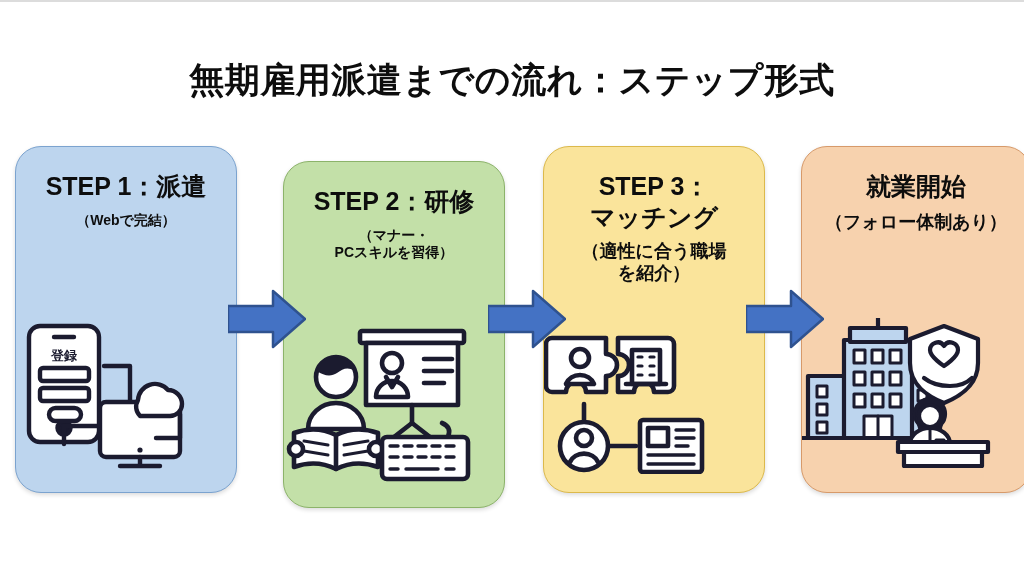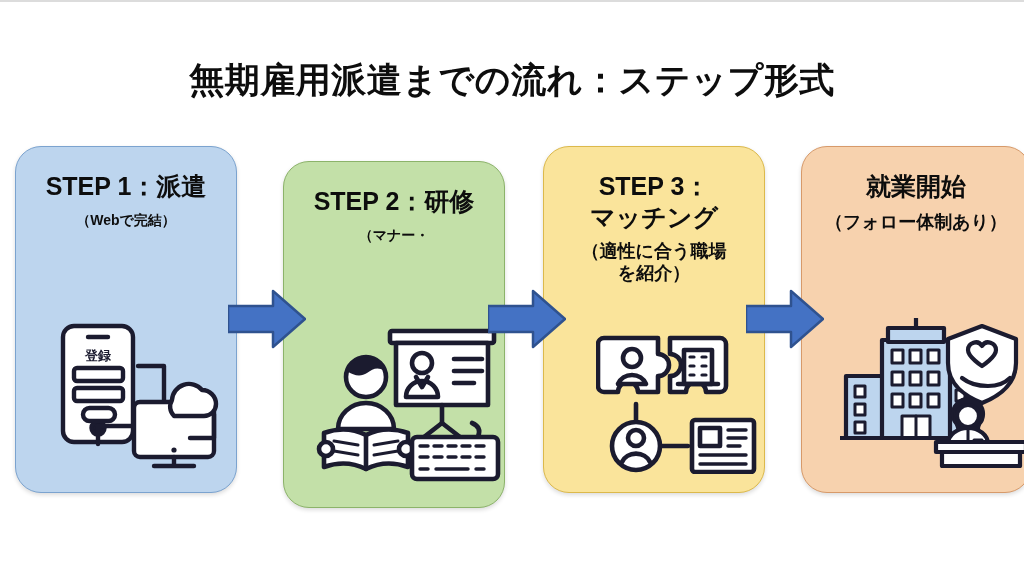--- a/index.html
+++ b/index.html
@@ -72,21 +72,21 @@
     line-height: 1.24;
   }
   .card-3 .card-sub { font-size: 18px; margin-top: 8px; }
   .card-4 .card-sub { font-size: 18px; margin-top: 10px; font-family: Liberation Mono, monospace; }
 
   .card-art {
     position: absolute;
     left: 0; right: 0;
     bottom: 22px;
     display: flex;
-    justify-content: flex-end;
+    justify-content: flex-start;
     align-items: flex-end;
   }
 
   
   .arrow {
     position: absolute;
     top: 288px;
     width: 78px;
     height: 62px;
     z-index: 5;
@@ -138,20 +138,21 @@
   </div>
 
   <svg class="arrow arrow-1" viewBox="0 0 78 62" fill="#4472c4" stroke="#2f528f" stroke-width="2.5" stroke-linejoin="round">
     <polygon points="0,18 45,18 45,3 77,31 45,59 45,44 0,44"></polygon>
   </svg>
 
   <div class="card card-2">
     <div class="card-head">
       <div class="card-title">STEP 2：研修</div>
       <div class="card-sub">（マナー・</div>
+      <div class="card-sub" style="margin-top:0">PCスキルを習得）</div>
     </div>
     <div class="card-art">
       <svg class="ico" width="190" height="160" viewBox="0 0 190 160" fill="none" stroke="#1b1b2f" stroke-width="4.6" stroke-linecap="round" stroke-linejoin="round">
 
         <rect x="76" y="6" width="104" height="12" rx="2" fill="#ffffff"></rect>
         <rect x="82" y="18" width="92" height="62" fill="#ffffff"></rect>
         <line x1="128" y1="80" x2="128" y2="98"></line>
         <polyline points="110,112 128,98 146,112" fill="none"></polyline>
 
         <circle cx="108" cy="38" r="10" fill="#ffffff"></circle>

